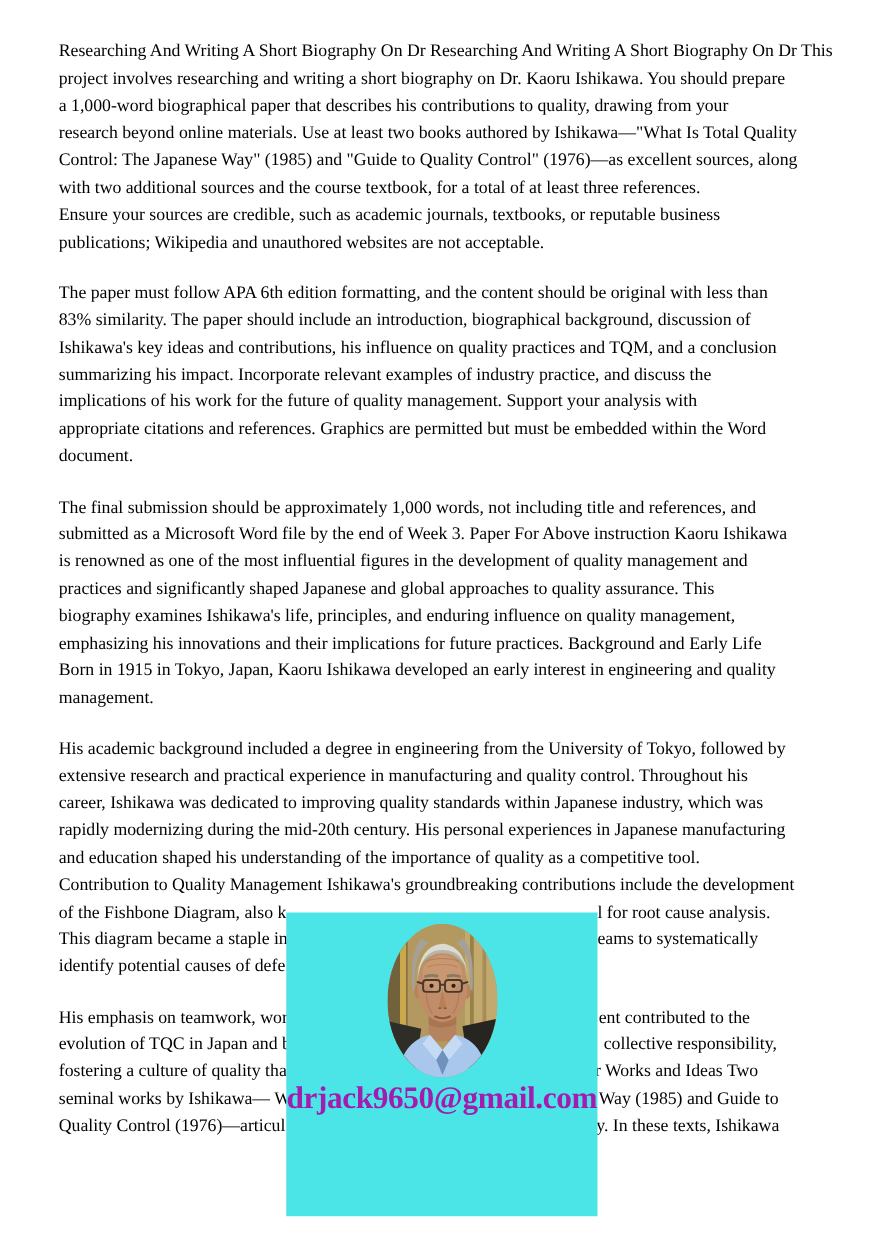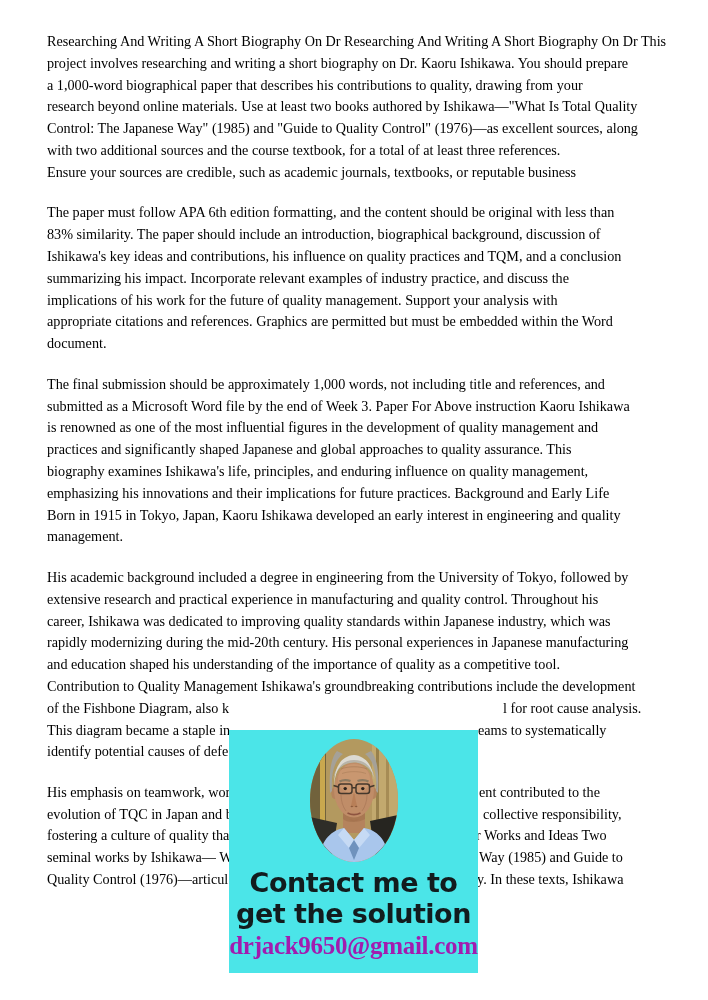--- a/index.html
+++ b/index.html
@@ -36,20 +36,21 @@
 
   <div id="doc" style="color: rgb(0, 0, 0);">
       <div class="para">
         <div class="line">Researching And Writing A Short Biography On Dr Researching And Writing A Short Biography On Dr This</div>
         <div class="line">project involves researching and writing a short biography on Dr. Kaoru Ishikawa. You should prepare</div>
         <div class="line">a 1,000-word biographical paper that describes his contributions to quality, drawing from your</div>
         <div class="line">research beyond online materials. Use at least two books authored by Ishikawa—"What Is Total Quality</div>
         <div class="line">Control: The Japanese Way" (1985) and "Guide to Quality Control" (1976)—as excellent sources, along</div>
         <div class="line">with two additional sources and the course textbook, for a total of at least three references.</div>
         <div class="line">Ensure your sources are credible, such as academic journals, textbooks, or reputable business</div>
+        <div class="line">publications; Wikipedia and unauthored websites are not acceptable.</div>
       </div>
       <div class="para">
         <div class="line">The paper must follow APA 6th edition formatting, and the content should be original with less than</div>
         <div class="line">83% similarity. The paper should include an introduction, biographical background, discussion of</div>
         <div class="line">Ishikawa's key ideas and contributions, his influence on quality practices and TQM, and a conclusion</div>
         <div class="line">summarizing his impact. Incorporate relevant examples of industry practice, and discuss the</div>
         <div class="line">implications of his work for the future of quality management. Support your analysis with</div>
         <div class="line">appropriate citations and references. Graphics are permitted but must be embedded within the Word</div>
         <div class="line">document.</div>
       </div>
@@ -63,21 +64,21 @@
         <div class="line">Born in 1915 in Tokyo, Japan, Kaoru Ishikawa developed an early interest in engineering and quality</div>
         <div class="line">management.</div>
       </div>
       <div class="para">
         <div class="line">His academic background included a degree in engineering from the University of Tokyo, followed by</div>
         <div class="line">extensive research and practical experience in manufacturing and quality control. Throughout his</div>
         <div class="line">career, Ishikawa was dedicated to improving quality standards within Japanese industry, which was</div>
         <div class="line">rapidly modernizing during the mid-20th century. His personal experiences in Japanese manufacturing</div>
         <div class="line">and education shaped his understanding of the importance of quality as a competitive tool.</div>
         <div class="line">Contribution to Quality Management Ishikawa's groundbreaking contributions include the development</div>
-        <div class="line"><span>of the Fishbone Diagram, also k</span><span class="frag-r" style="left: 456px;">l for root cause analysis.</span></div>
+        <div class="line"><span>of the Fishbone Diagram, also k</span><span class="frag-r" style="left: 431px;">l for root cause analysis.</span></div>
         <div class="line"><span>This diagram became a staple in</span><span class="frag-r" style="left: 431px;">eams to systematically</span></div>
         <div class="line"><span>identify potential causes of defe</span></div>
       </div>
       <div class="para">
         <div class="line"><span>His emphasis on teamwork, wor</span><span class="frag-r" style="left: 432px;">ent contributed to the</span></div>
         <div class="line"><span>evolution of TQC in Japan and b</span><span class="frag-r" style="left: 436px;">collective responsibility,</span></div>
         <div class="line"><span>fostering a culture of quality tha</span><span class="frag-r" style="left: 429px;">r Works and Ideas Two</span></div>
         <div class="line"><span>seminal works by Ishikawa— W</span><span class="frag-r" style="left: 432px;">Way (1985) and Guide to</span></div>
         <div class="line"><span>Quality Control (1976)—articul</span><span class="frag-r" style="left: 430px;">y. In these texts, Ishikawa</span></div>
       </div>
@@ -130,20 +131,16 @@
           <path d="M44,51 C43,58 42.2,62 41,66.5 C42.6,68.6 45.4,68.6 47,66.5 C45.8,62 45,58 44,51" fill="#b2774f" opacity="0.6"></path>
           <ellipse cx="41.8" cy="67.5" rx="1.2" ry="0.8" fill="#8a5a3c"></ellipse>
           <ellipse cx="46.2" cy="67.5" rx="1.2" ry="0.8" fill="#8a5a3c"></ellipse>
           <path d="M37.5,74 C42,76.2 46,76.2 50.5,74" stroke="#8e5440" stroke-width="1.6" fill="none"></path>
           <path d="M39.5,80.5 C43,82 45,82 48.5,80.5" stroke="#a5724f" stroke-width="1" fill="none" opacity="0.6"></path>
           <path d="M31,56 C31,62 33,68 36,72" stroke="#9c6b4e" stroke-width="0.9" fill="none" opacity="0.5"></path>
           <path d="M57,56 C57,62 55,68 52,72" stroke="#9c6b4e" stroke-width="0.9" fill="none" opacity="0.5"></path>
         </g>
       </svg>
     </div>
-    <div class="headline" id="headline" style="color: rgb(18, 28, 30);">
-      <div>Contact me to</div>
-      <div>get the solution</div>
-    </div>
     <div class="email" id="email" style="color: #a21caf;">drjack9650@gmail.com</div>
   </div>
 
 </div>
 
 </body></html>

